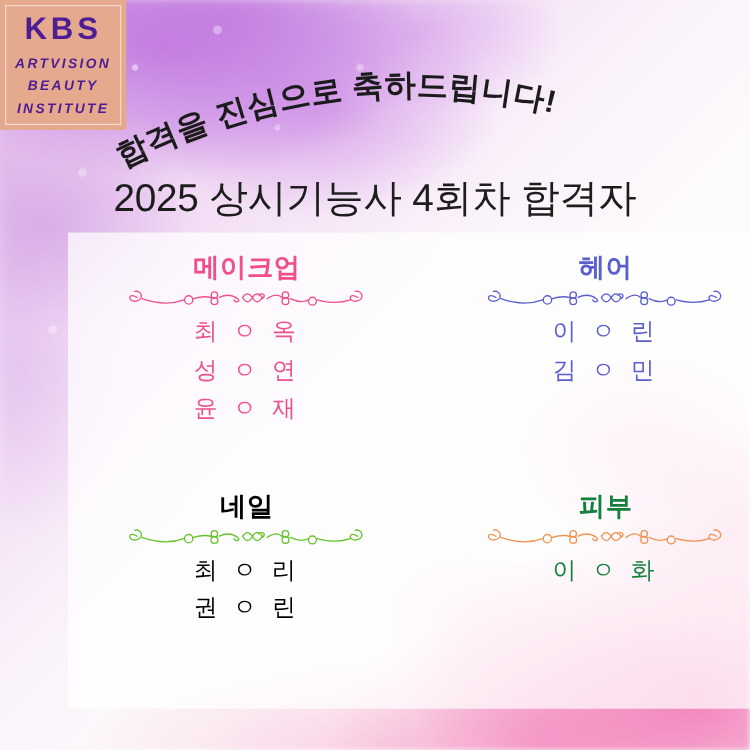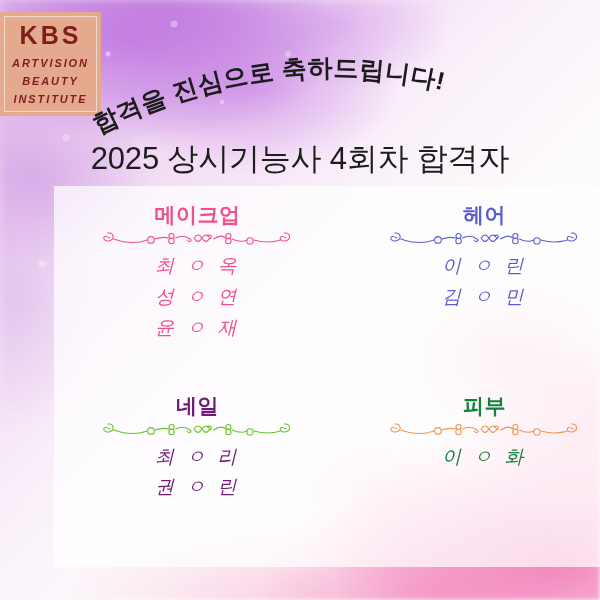--- a/index.html
+++ b/index.html
@@ -79,28 +79,28 @@
     background:
       radial-gradient(ellipse 170px 130px at 86% 60%, rgba(240,150,195,0.38) 0%, rgba(240,150,195,0) 72%),
       radial-gradient(ellipse 120px 90px at 62% 82%, rgba(244,165,203,0.3) 0%, rgba(244,165,203,0) 74%);
     filter: blur(6px);
   }
 
   
   .logo {
     position: absolute;
     left: 0;
-    top: 12px;
+    top: 0;
     width: 101px;
     height: 104px;
     background: #e5a98e;
     box-sizing: border-box;
     padding: 9px 6px 6px 6px;
     text-align: center;
-    color: #7f1d1d;
+    color: #4c1d95;
   }
   .logo::after {
     content: "";
     position: absolute;
     left: 4px; top: 4px; right: 4px; bottom: 4px;
     border: 1px solid rgba(255,255,255,0.55);
     pointer-events: none;
   }
   .logo-kbs {
     font-size: 25px;
@@ -184,33 +184,32 @@
 
   .divider {
     display: block;
     margin: 0 auto;
     width: 196px;
     height: 20px;
   }
 
   .names {
     margin-top: 4px;
-    font-style: italic;
   }
   .name {
     font-size: 19px;
     letter-spacing: 3.5px;
     line-height: 1.62;
     font-weight: 400;
   }
 
   
   .c-makeup .cat-title, .c-makeup .name { color: #ef4f8c; }
   .c-hair   .cat-title, .c-hair   .name { color: #5a5fcf; text-align: center; }
-  .c-nail   .cat-title, .c-nail   .name { color: #701a75; }
+  .c-nail   .cat-title, .c-nail   .name { color: #000000; }
   .c-skin   .cat-title, .c-skin   .name { color: #15803d; }
 </style>
 </head>
 <body>
 
 <div id="poster">
 
   <div class="bg-layer bg-base"></div>
   <div class="bg-layer bg-purple-a"></div>
   <div class="bg-layer bg-purple-b"></div>

